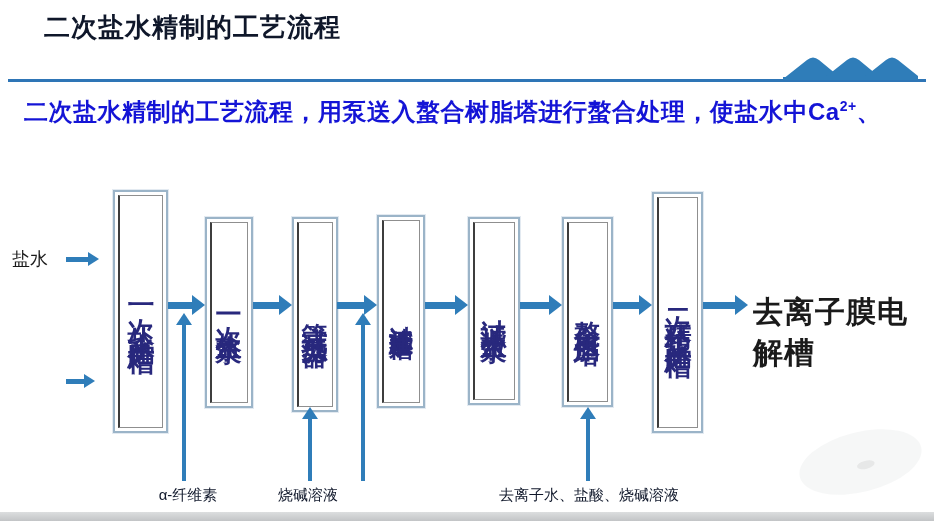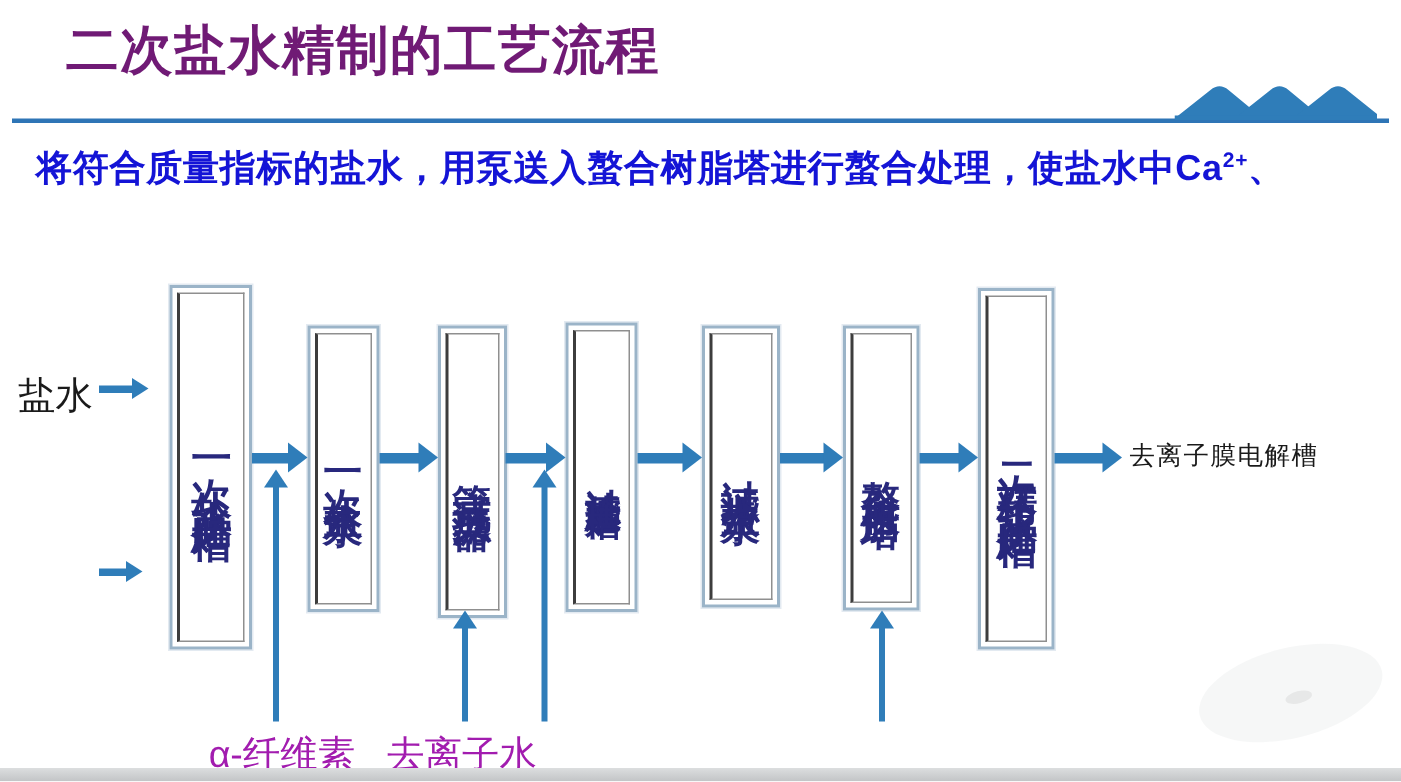--- a/index.html
+++ b/index.html
@@ -6,22 +6,22 @@
   html,body { background:#ffffff; }
   body { font-family:"Liberation Sans","DejaVu Sans",sans-serif; }
   .slide {
     position:relative; width:934px; height:521px;
     background:#ffffff; overflow:hidden;
   }
 
   
   .title {
     position:absolute; left:44px; top:10px;
-    font-size:35px; font-weight:800; letter-spacing:1px;
-    color:#701a75;
+    font-size:26px; font-weight:800; letter-spacing:1px;
+    color:#0f172a;
   }
   .title-underline {
     position:absolute; left:8px; top:79px; width:918px; height:3px;
     background:#2e75b6;
   }
   .mountains { position:absolute; left:783px; top:54px; width:135px; height:27px; }
 
   
   .desc-line {
     position:absolute; left:24px; width:900px;
@@ -84,26 +84,26 @@
     position:absolute; top:0; left:0; width:0; height:0;
     border-left:8px solid transparent; border-right:8px solid transparent;
     border-bottom:12px solid #2f7db9;
   }
   .v-arrow .vline {
     position:absolute; top:11px; bottom:0; left:6px; width:4px;
     background:#2f7db9;
   }
 
   
-  .io-label { position:absolute; color:#1a1a1a; font-size:25px; }
+  .io-label { position:absolute; color:#1a1a1a; font-size:18px; }
   .lbl-brine { left:12px; top:247px; }
   .lbl-sulfite { left:10px; top:353px; width:48px; line-height:37px; }
-  .lbl-output { left:753px; top:292px; font-size:17px; letter-spacing:1px; }
+  .lbl-output { left:753px; top:292px; font-size:30px; letter-spacing:1px;font-weight:bold; }
   .feed-label {
-    position:absolute; top:486px; color:#a21caf; font-size:25px;
+    position:absolute; top:486px; color:#0f172a; font-size:15px;
     transform:translateX(-50%); white-space:nowrap;
   }
 
   
   .watermark {
     position:absolute; left:798px; top:432px; width:125px; height:60px;
     background:rgba(130,135,140,0.07); border-radius:50%;
     transform:rotate(-14deg);
   }
   .watermark::after {
@@ -123,21 +123,21 @@
   <div class="title">二次盐水精制的工艺流程</div>
   <div class="title-underline"></div>
   <svg class="mountains" viewBox="0 0 135 27">
     <path fill="#2f7db9" d="M0,25 L24,6 Q30,1 36,6 L59,25 Z"></path>
     <path fill="#2f7db9" d="M40,25 L64,6 Q70,1 76,6 L99,25 Z"></path>
     <path fill="#2f7db9" d="M79,25 L103,6 Q109,1 115,6 L135,22 L135,25 Z"></path>
     <rect fill="#2f7db9" x="0" y="23" width="135" height="3"></rect>
   </svg>
 
   <div class="desc-line desc-1">
-    <span>将符合质量指标的盐水，用泵送入螯合树脂塔进行螯合处理，使盐水中Ca</span><sup>2+</sup><span>、</span>
+    <span>二次盐水精制的工艺流程，用泵送入螯合树脂塔进行螯合处理，使盐水中Ca</span><sup>2+</sup><span>、</span>
   </div>
 
   <div class="io-label lbl-brine">盐水</div>
   <div class="h-arrow h-small" style="left:66px; top:252px; width:33px;">
     <span class="shaft"></span>
       <span class="head"></span>
   </div>
   <div class="h-arrow h-small" style="left:66px; top:374px; width:29px;">
     <span class="shaft"></span>
       <span class="head"></span>
@@ -214,18 +214,19 @@
   <div class="v-arrow" style="left:355px; top:313px; height:168px;">
     <span class="vhead"></span>
       <span class="vline"></span>
   </div>
   <div class="v-arrow" style="left:580px; top:407px; height:74px;">
     <span class="vhead"></span>
       <span class="vline"></span>
   </div>
 
   <div class="feed-label" style="left:188px;">α-纤维素</div>
-  <div class="feed-label" style="left:308px;">去离子水</div>
+  <div class="feed-label" style="left:308px;">烧碱溶液</div>
+  <div class="feed-label" style="left:589px;">去离子水、盐酸、烧碱溶液</div>
 
   <div class="watermark"></div>
   <div class="bottom-bar"></div>
 
 </div>
 
 </body></html>

